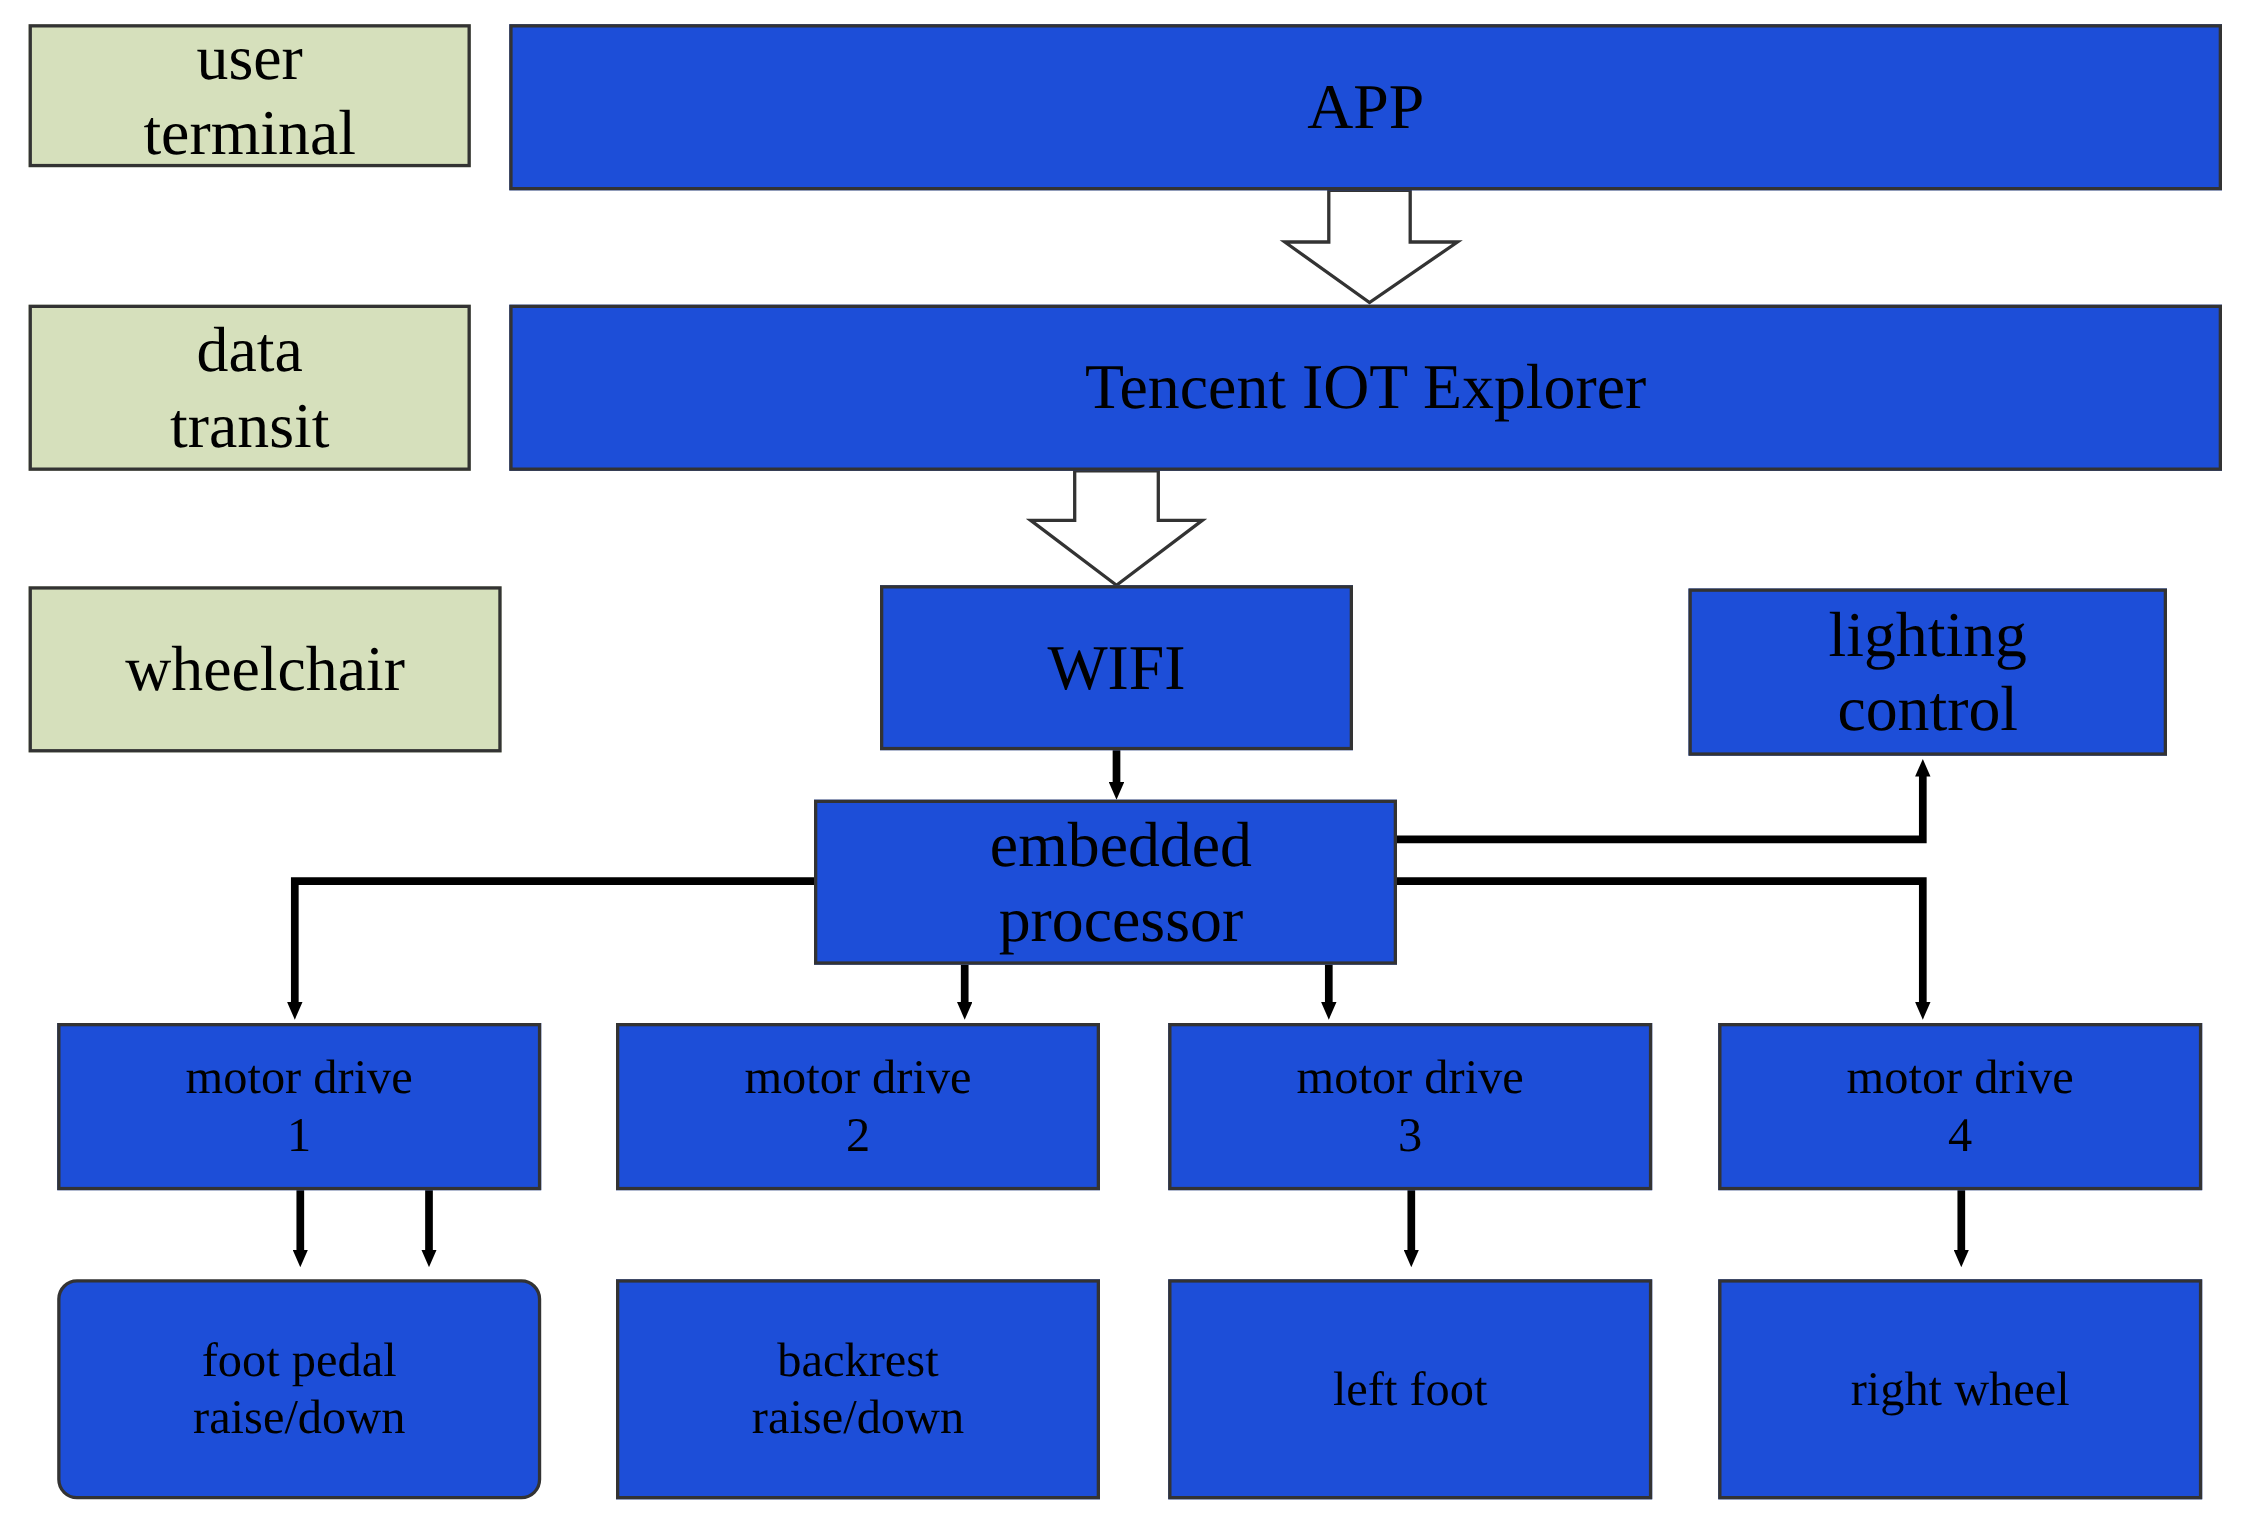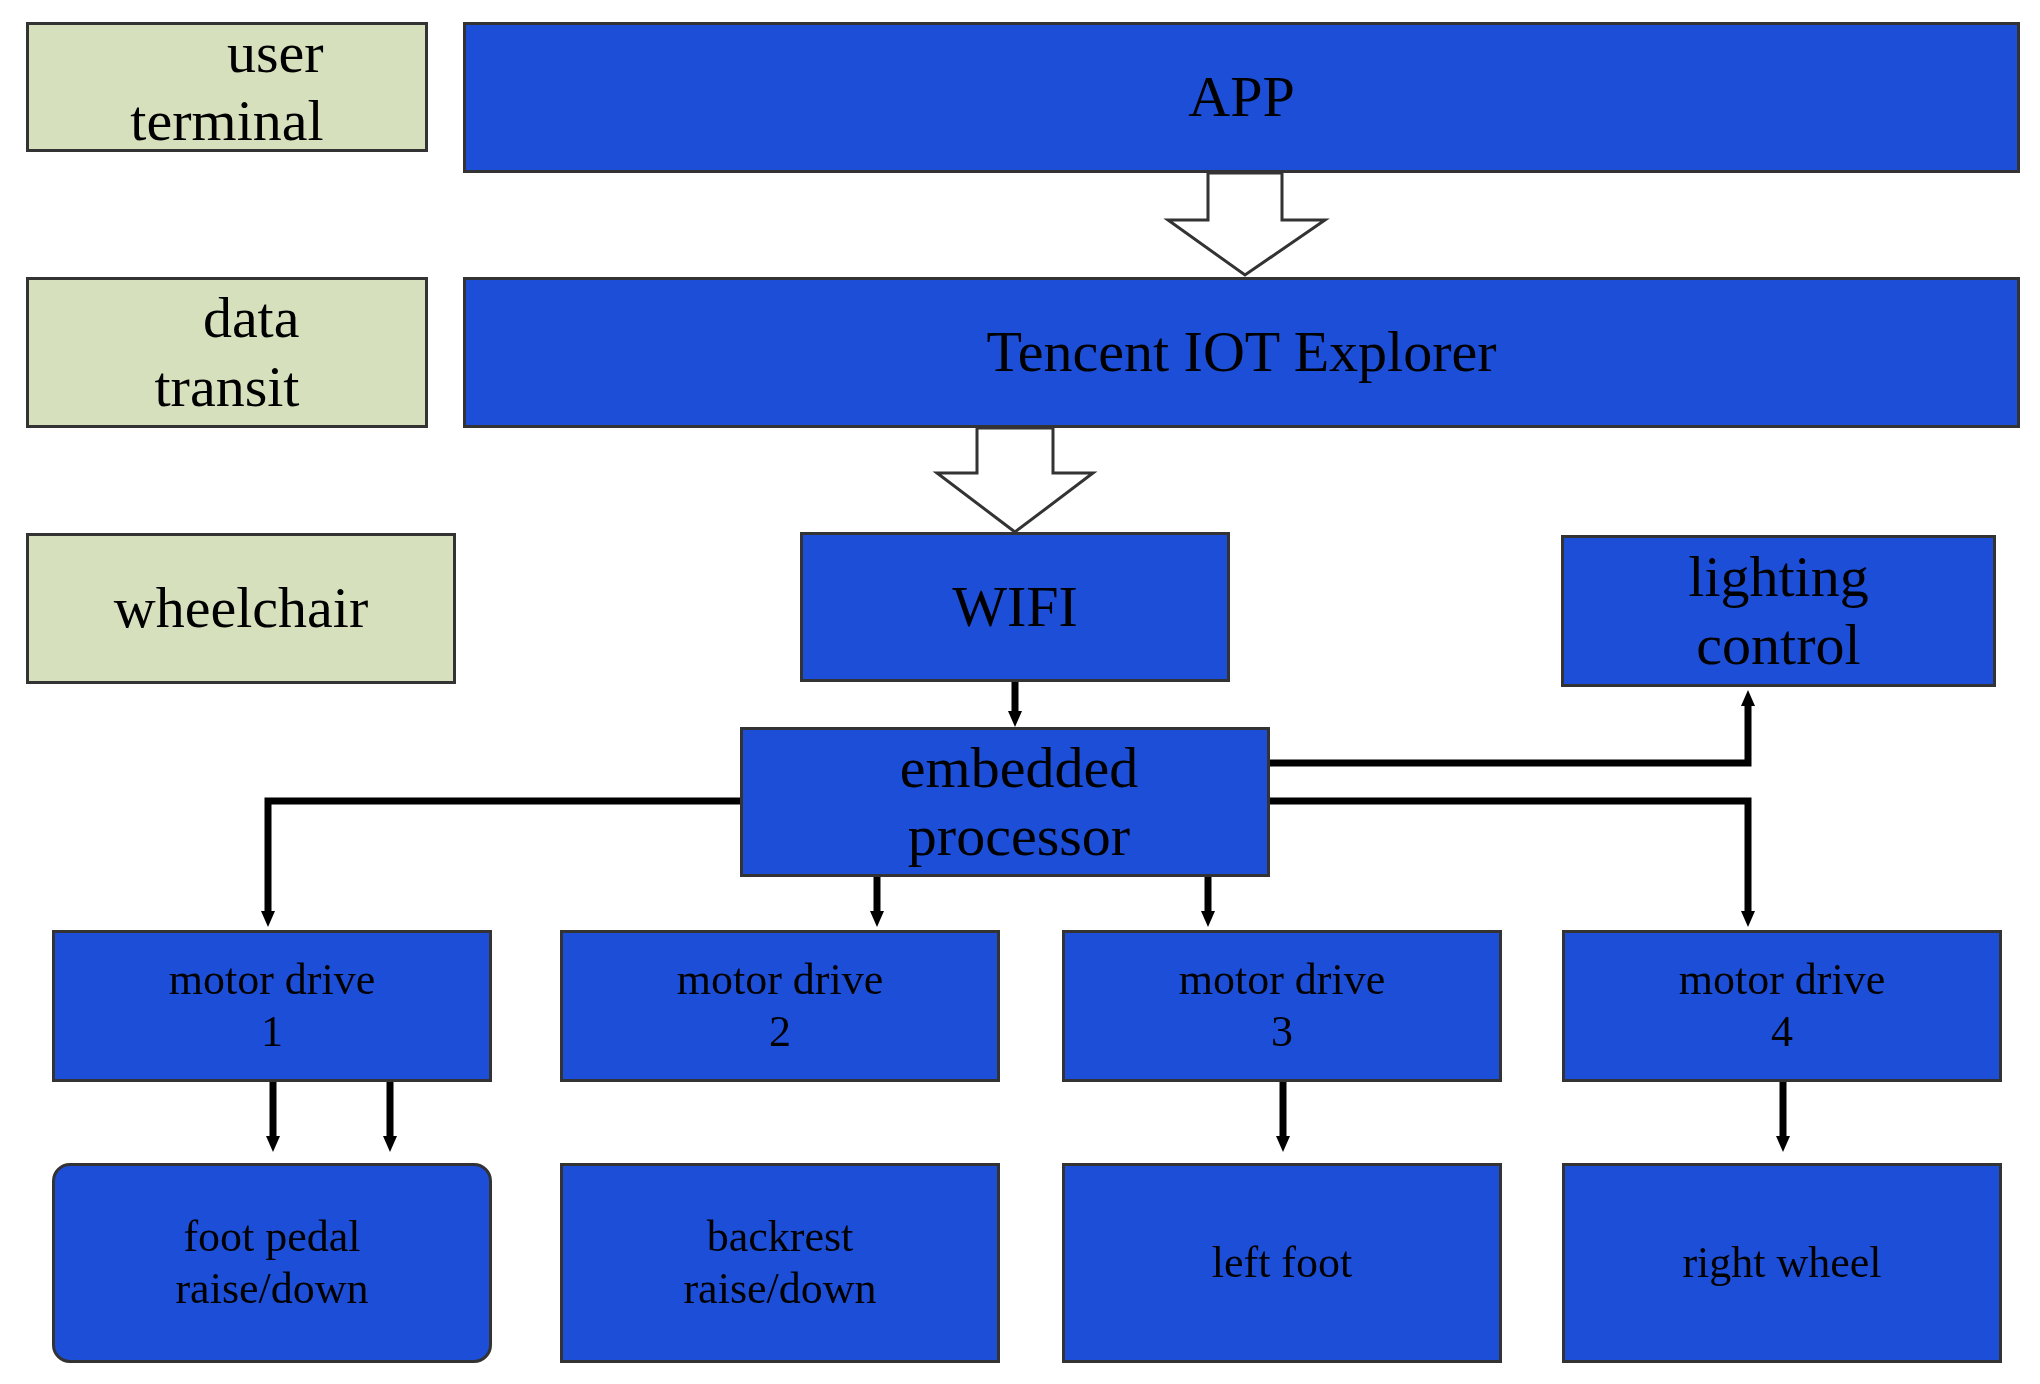--- a/index.html
+++ b/index.html
@@ -34,21 +34,20 @@
     display: flex;
     flex-direction: column;
     align-items: center;
     justify-content: center;
     text-align: center;
     color: #000000;
     line-height: 1.18;
   }
   .node-box.green {
     background: #d6e0bc;
-    text-align: right;
   }
   .node-label {
     display: block;
     white-space: pre-line;
   }
   .fs-big   { font-size: 58px; }
   .fs-mid   { font-size: 44px; }
 </style>
 </head>
 <body>
@@ -133,21 +132,21 @@
   </div>
 
   <div class="node-box fs-big" style="left:463px; top:277px; width:1557px; height:151px;">
     <span class="node-label">Tencent IOT Explorer</span>
   </div>
 
   <div class="node-box fs-big" style="left:800px; top:532px; width:430px; height:150px;text-align:center;">
     <span class="node-label">WIFI</span>
   </div>
 
-  <div class="node-box fs-big" style="left:1535px; top:535px; width:435px; height:152px;margin-left:26px;">
+  <div class="node-box fs-big" style="left:1535px; top:535px; width:435px; height:152px;">
     <span class="node-label">lighting
 control</span>
   </div>
 
   <div class="node-box fs-big" style="left:740px; top:727px; width:530px; height:150px;padding-left:28px;">
     <span class="node-label">embedded
 processor</span>
   </div>
 
   <div class="node-box fs-mid" style="left:52px; top:930px; width:440px; height:152px;">

